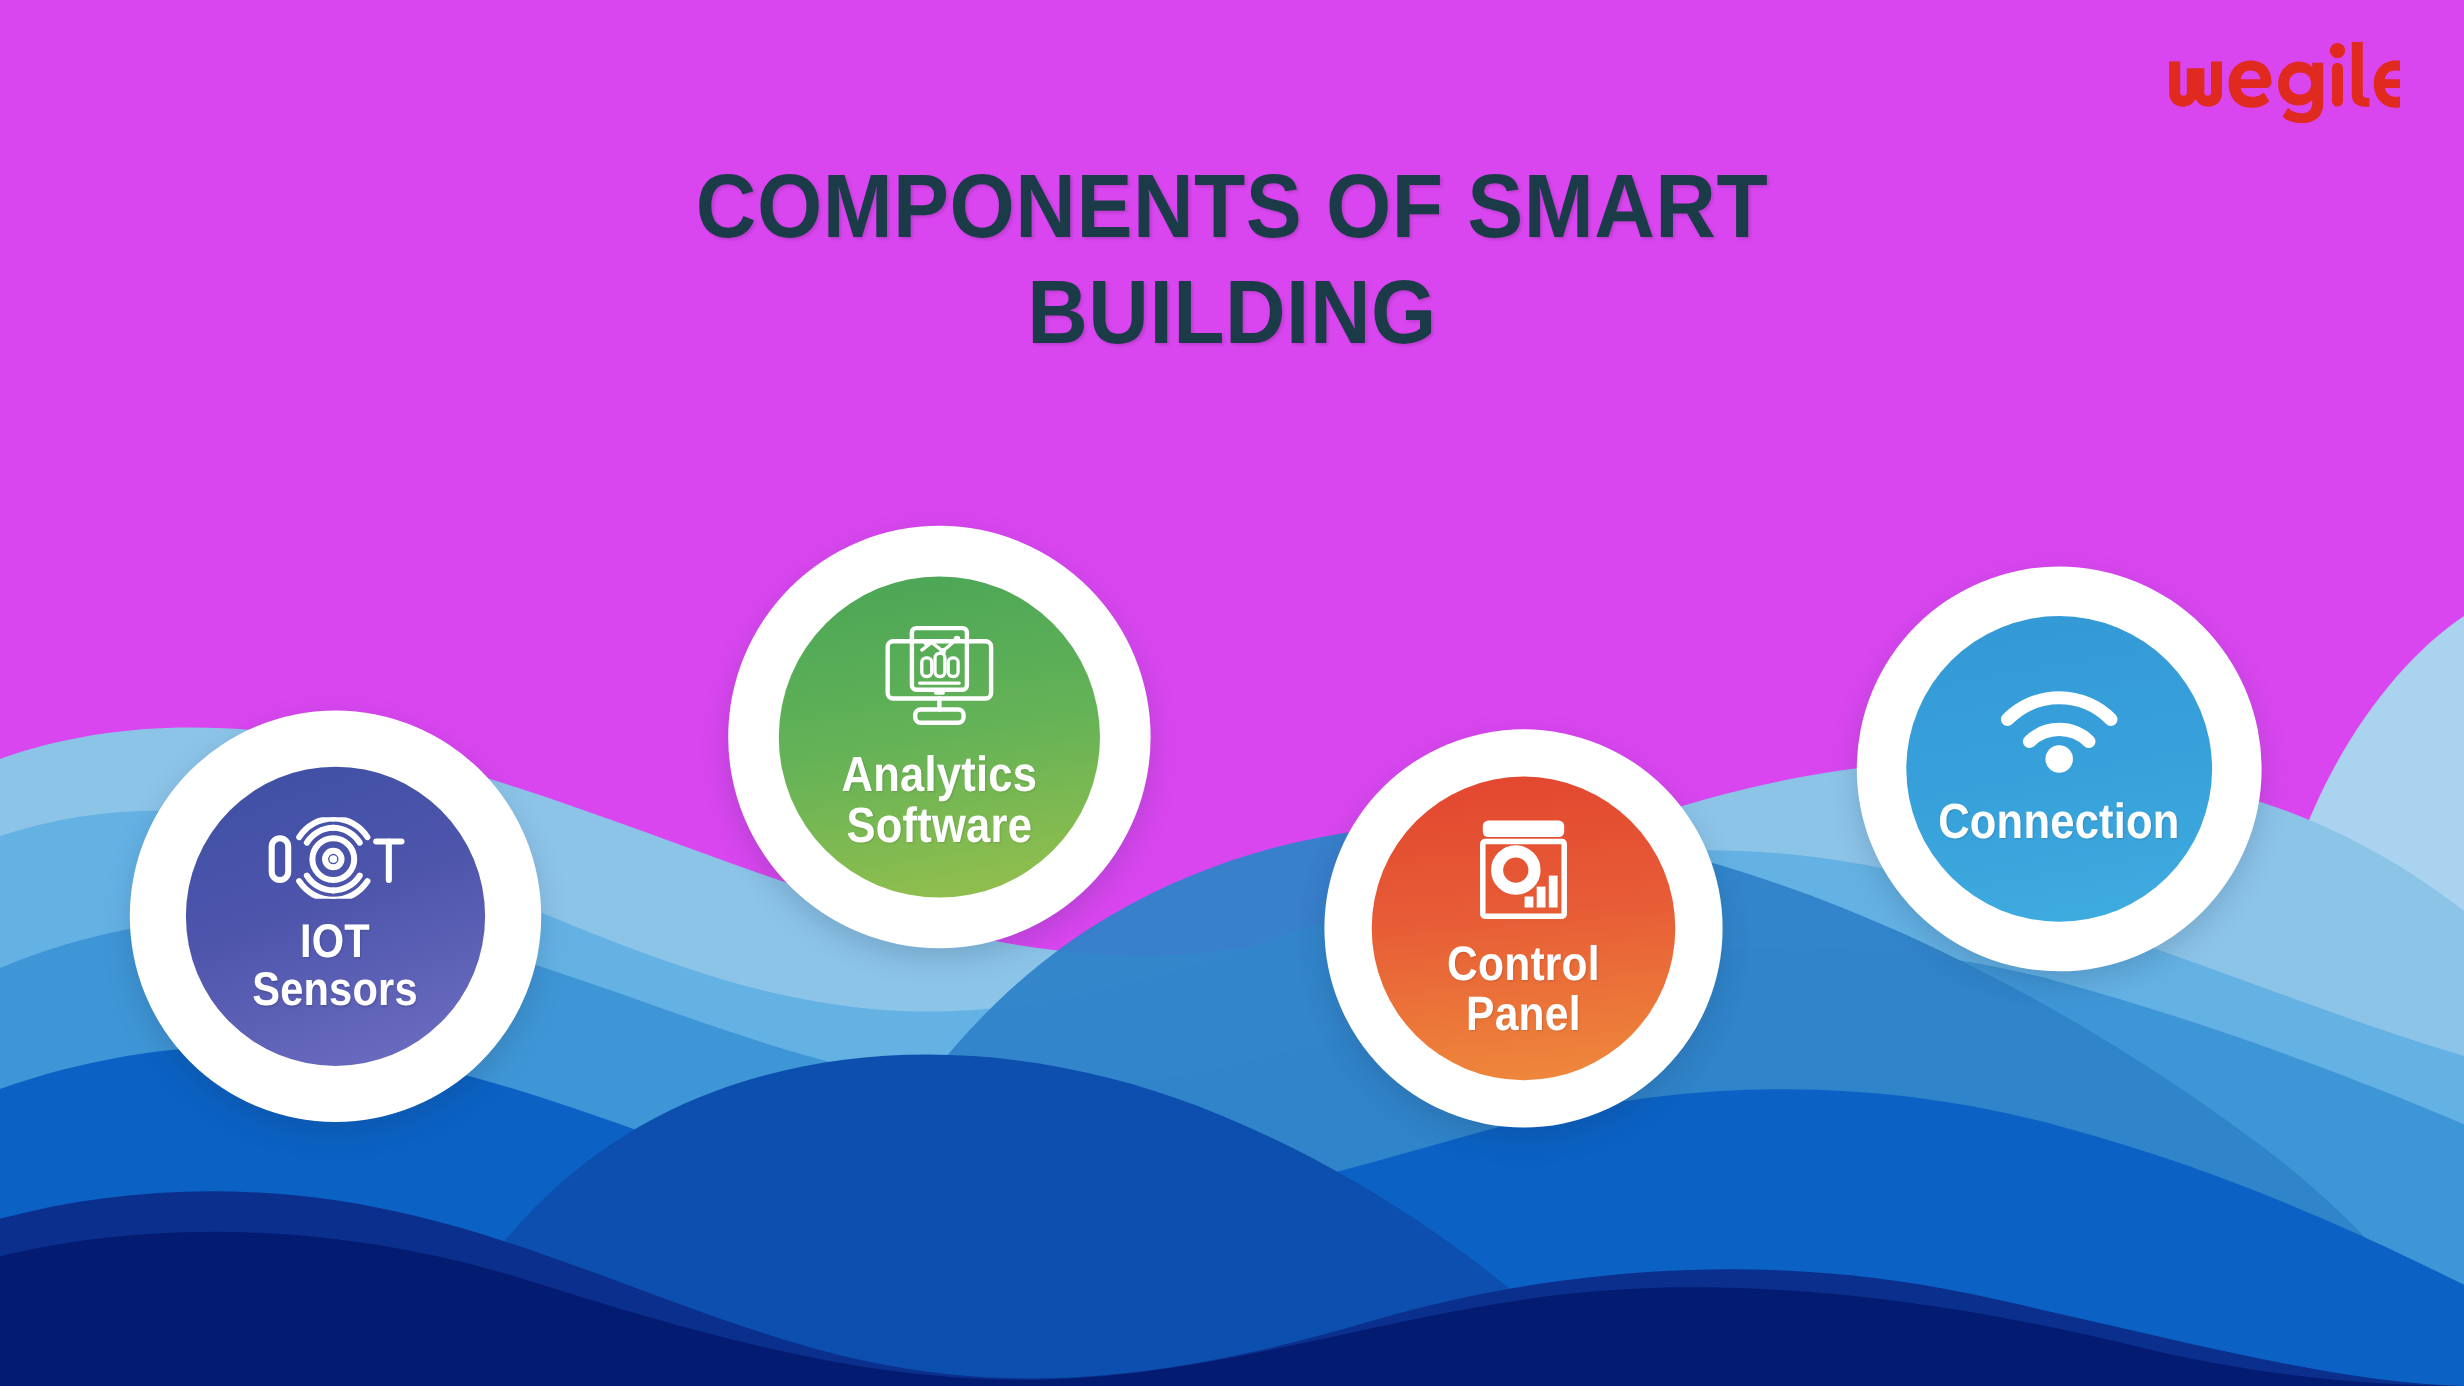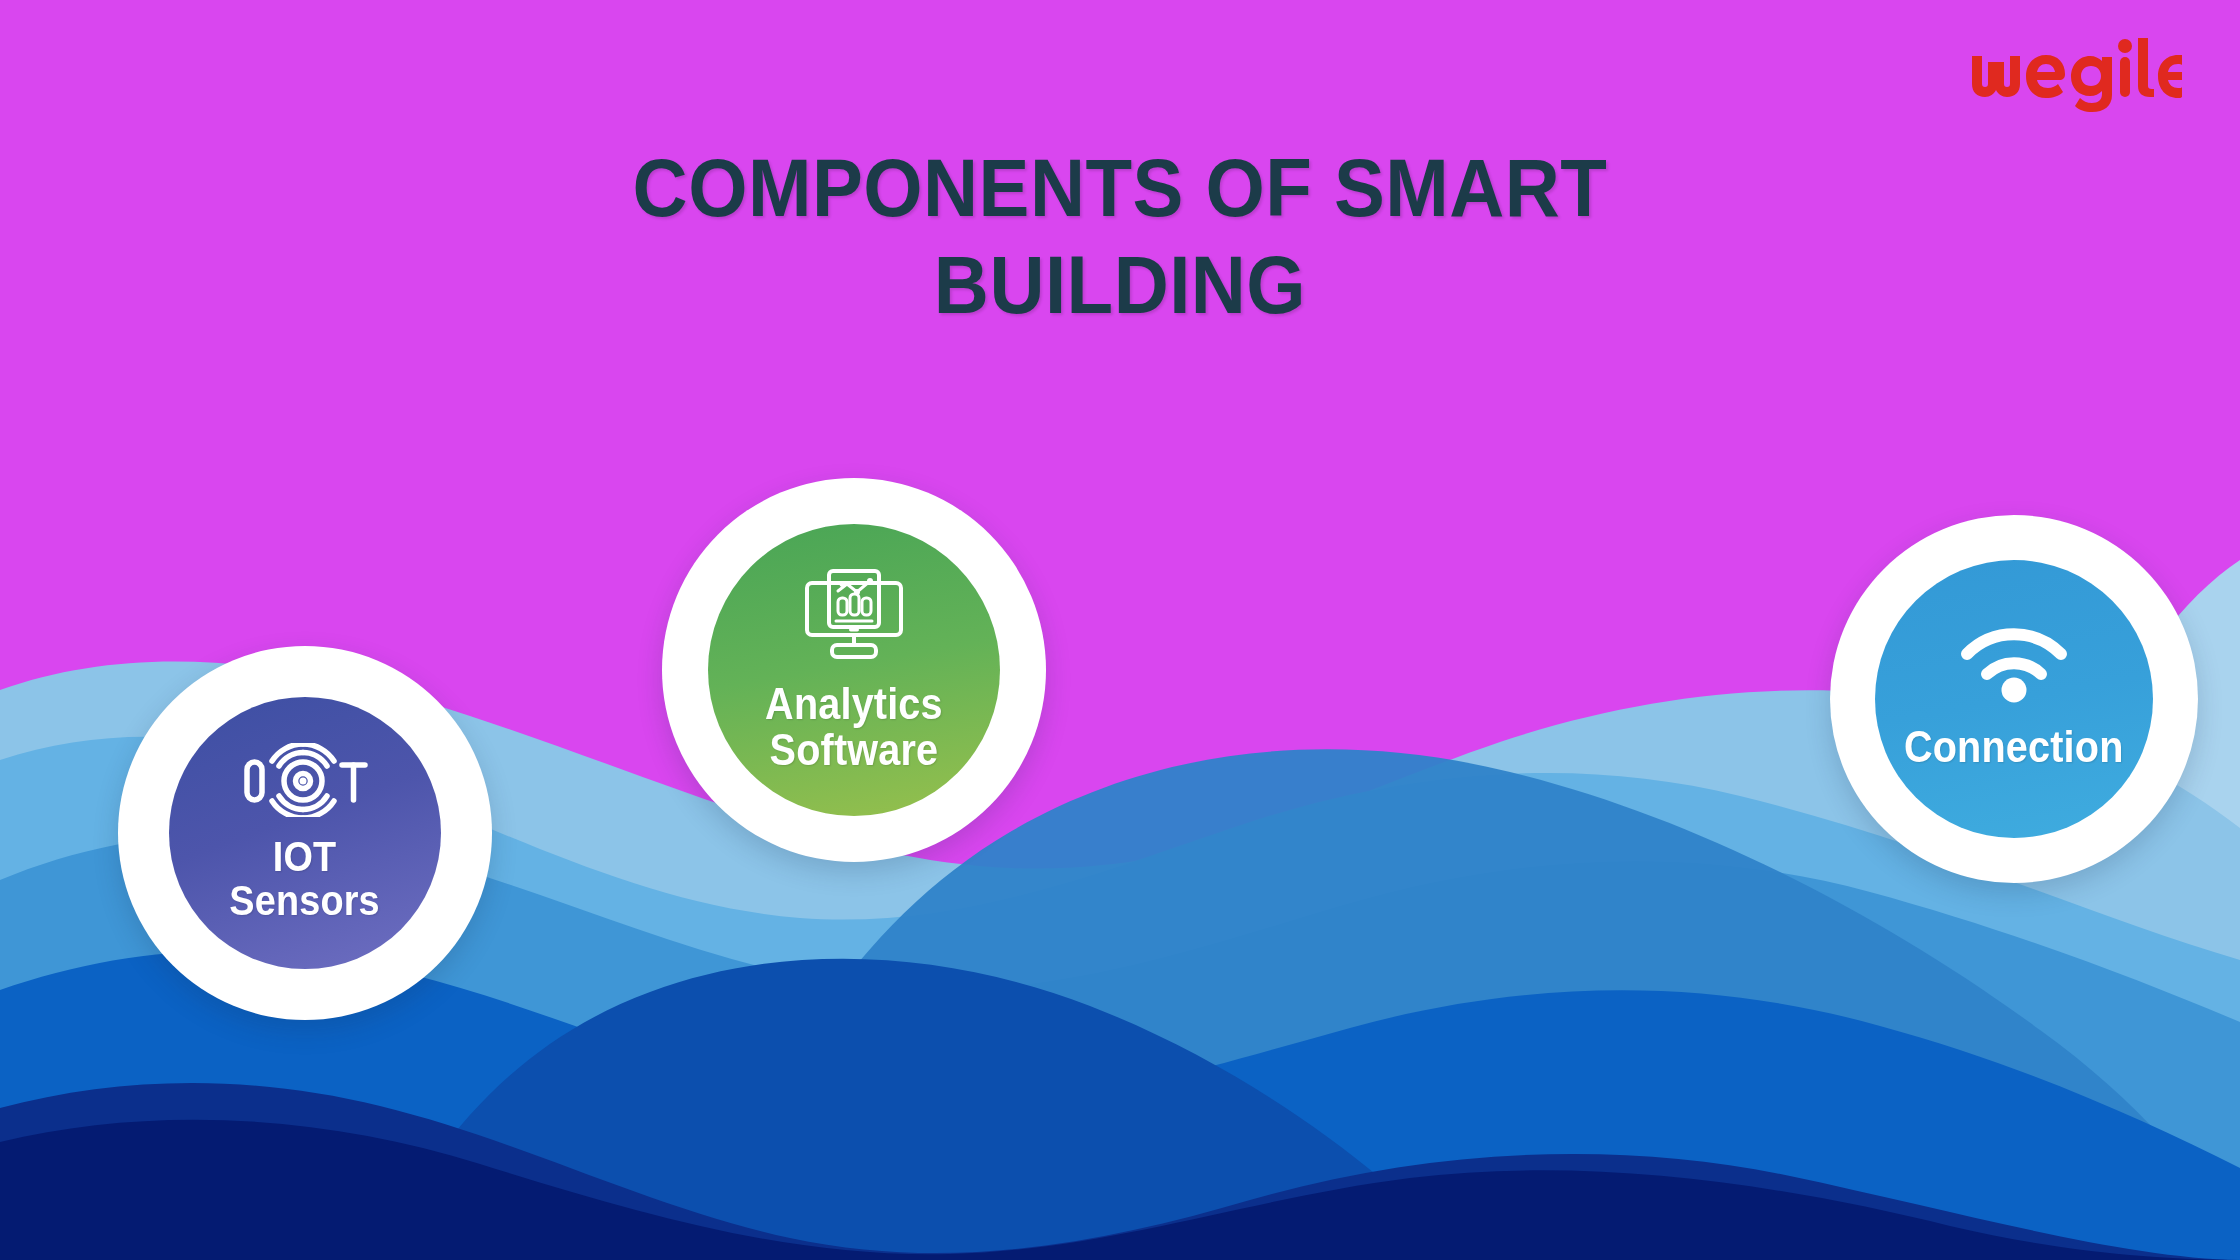--- a/index.html
+++ b/index.html
@@ -83,21 +83,21 @@
     letter-spacing:0.2px;
     transform:scaleX(0.88);
     white-space:pre-line;
     text-shadow:1px 1px 2px rgba(0,0,0,0.13);
   }
 
   
   #node-iot       { left:118px;  top:646px;  width:374px; height:374px; }
   #node-analytics { left:662px;  top:478px;  width:384px; height:384px; }
   #node-control   { left:1204px; top:663px;  width:362px; height:362px; }
-  #node-connection{ left:1830px; top:515px;  width:368px; height:368px; }
+  #node-connection{ left:1688px; top:515px;  width:368px; height:368px; }
 
   #node-iot .inner        { width:272px; height:272px;
     background:linear-gradient(160deg,#3d4fa3 0%,#4d55ab 45%,#6f6fc2 100%); }
   #node-analytics .inner  { width:292px; height:292px;
     background:linear-gradient(170deg,#49a556 0%,#63b257 48%,#97c04c 100%); }
   #node-control .inner    { width:276px; height:276px;
     background:linear-gradient(175deg,#e2462f 0%,#e75c36 45%,#ef8a3c 100%); }
   #node-connection .inner { width:278px; height:278px;
     background:linear-gradient(170deg,#3399d6 0%,#37a0da 50%,#3facdf 100%); }
 
@@ -281,20 +281,40 @@
           <circle cx="55" cy="25" r="3" fill="#ffffff"></circle>
           <circle cx="68" cy="14" r="3" fill="#ffffff"></circle>
           <rect x="47" y="61" width="10" height="3.5" rx="1.75" fill="#ffffff"></rect>
         </svg>
       </div>
       <div class="label">Analytics
 Software</div>
     </div>
   </div>
 
+  <div class="node" id="node-control">
+    <div class="inner">
+      <div class="icon">
+        <svg width="86" height="94" viewBox="0 0 86 94">
+
+          <rect x="6" y="3" width="74" height="15" rx="5" fill="#ffffff"></rect>
+
+          <rect x="6" y="22" width="74" height="68" rx="2" fill="none" stroke="#ffffff" stroke-width="5"></rect>
+
+          <circle cx="36" cy="48" r="17" fill="none" stroke="#ffffff" stroke-width="11"></circle>
+
+          <rect x="44" y="72" width="8" height="10" fill="#ffffff"></rect>
+          <rect x="55" y="63" width="8" height="19" fill="#ffffff"></rect>
+          <rect x="66" y="53" width="8" height="29" fill="#ffffff"></rect>
+        </svg>
+      </div>
+      <div class="label">Control
+Panel</div>
+    </div>
+  </div>
 
   <div class="node" id="node-connection">
     <div class="inner">
       <div class="icon">
         <svg width="110" height="76" viewBox="0 0 110 76">
           <g fill="none" stroke="#ffffff" stroke-linecap="round">
             <path d="M8,26 A66,66 0 0,1 102,26" stroke-width="12"></path>
             <path d="M28,46 A39,39 0 0,1 82,46" stroke-width="12"></path>
           </g>
           <circle cx="55" cy="62" r="12.5" fill="#ffffff"></circle>

